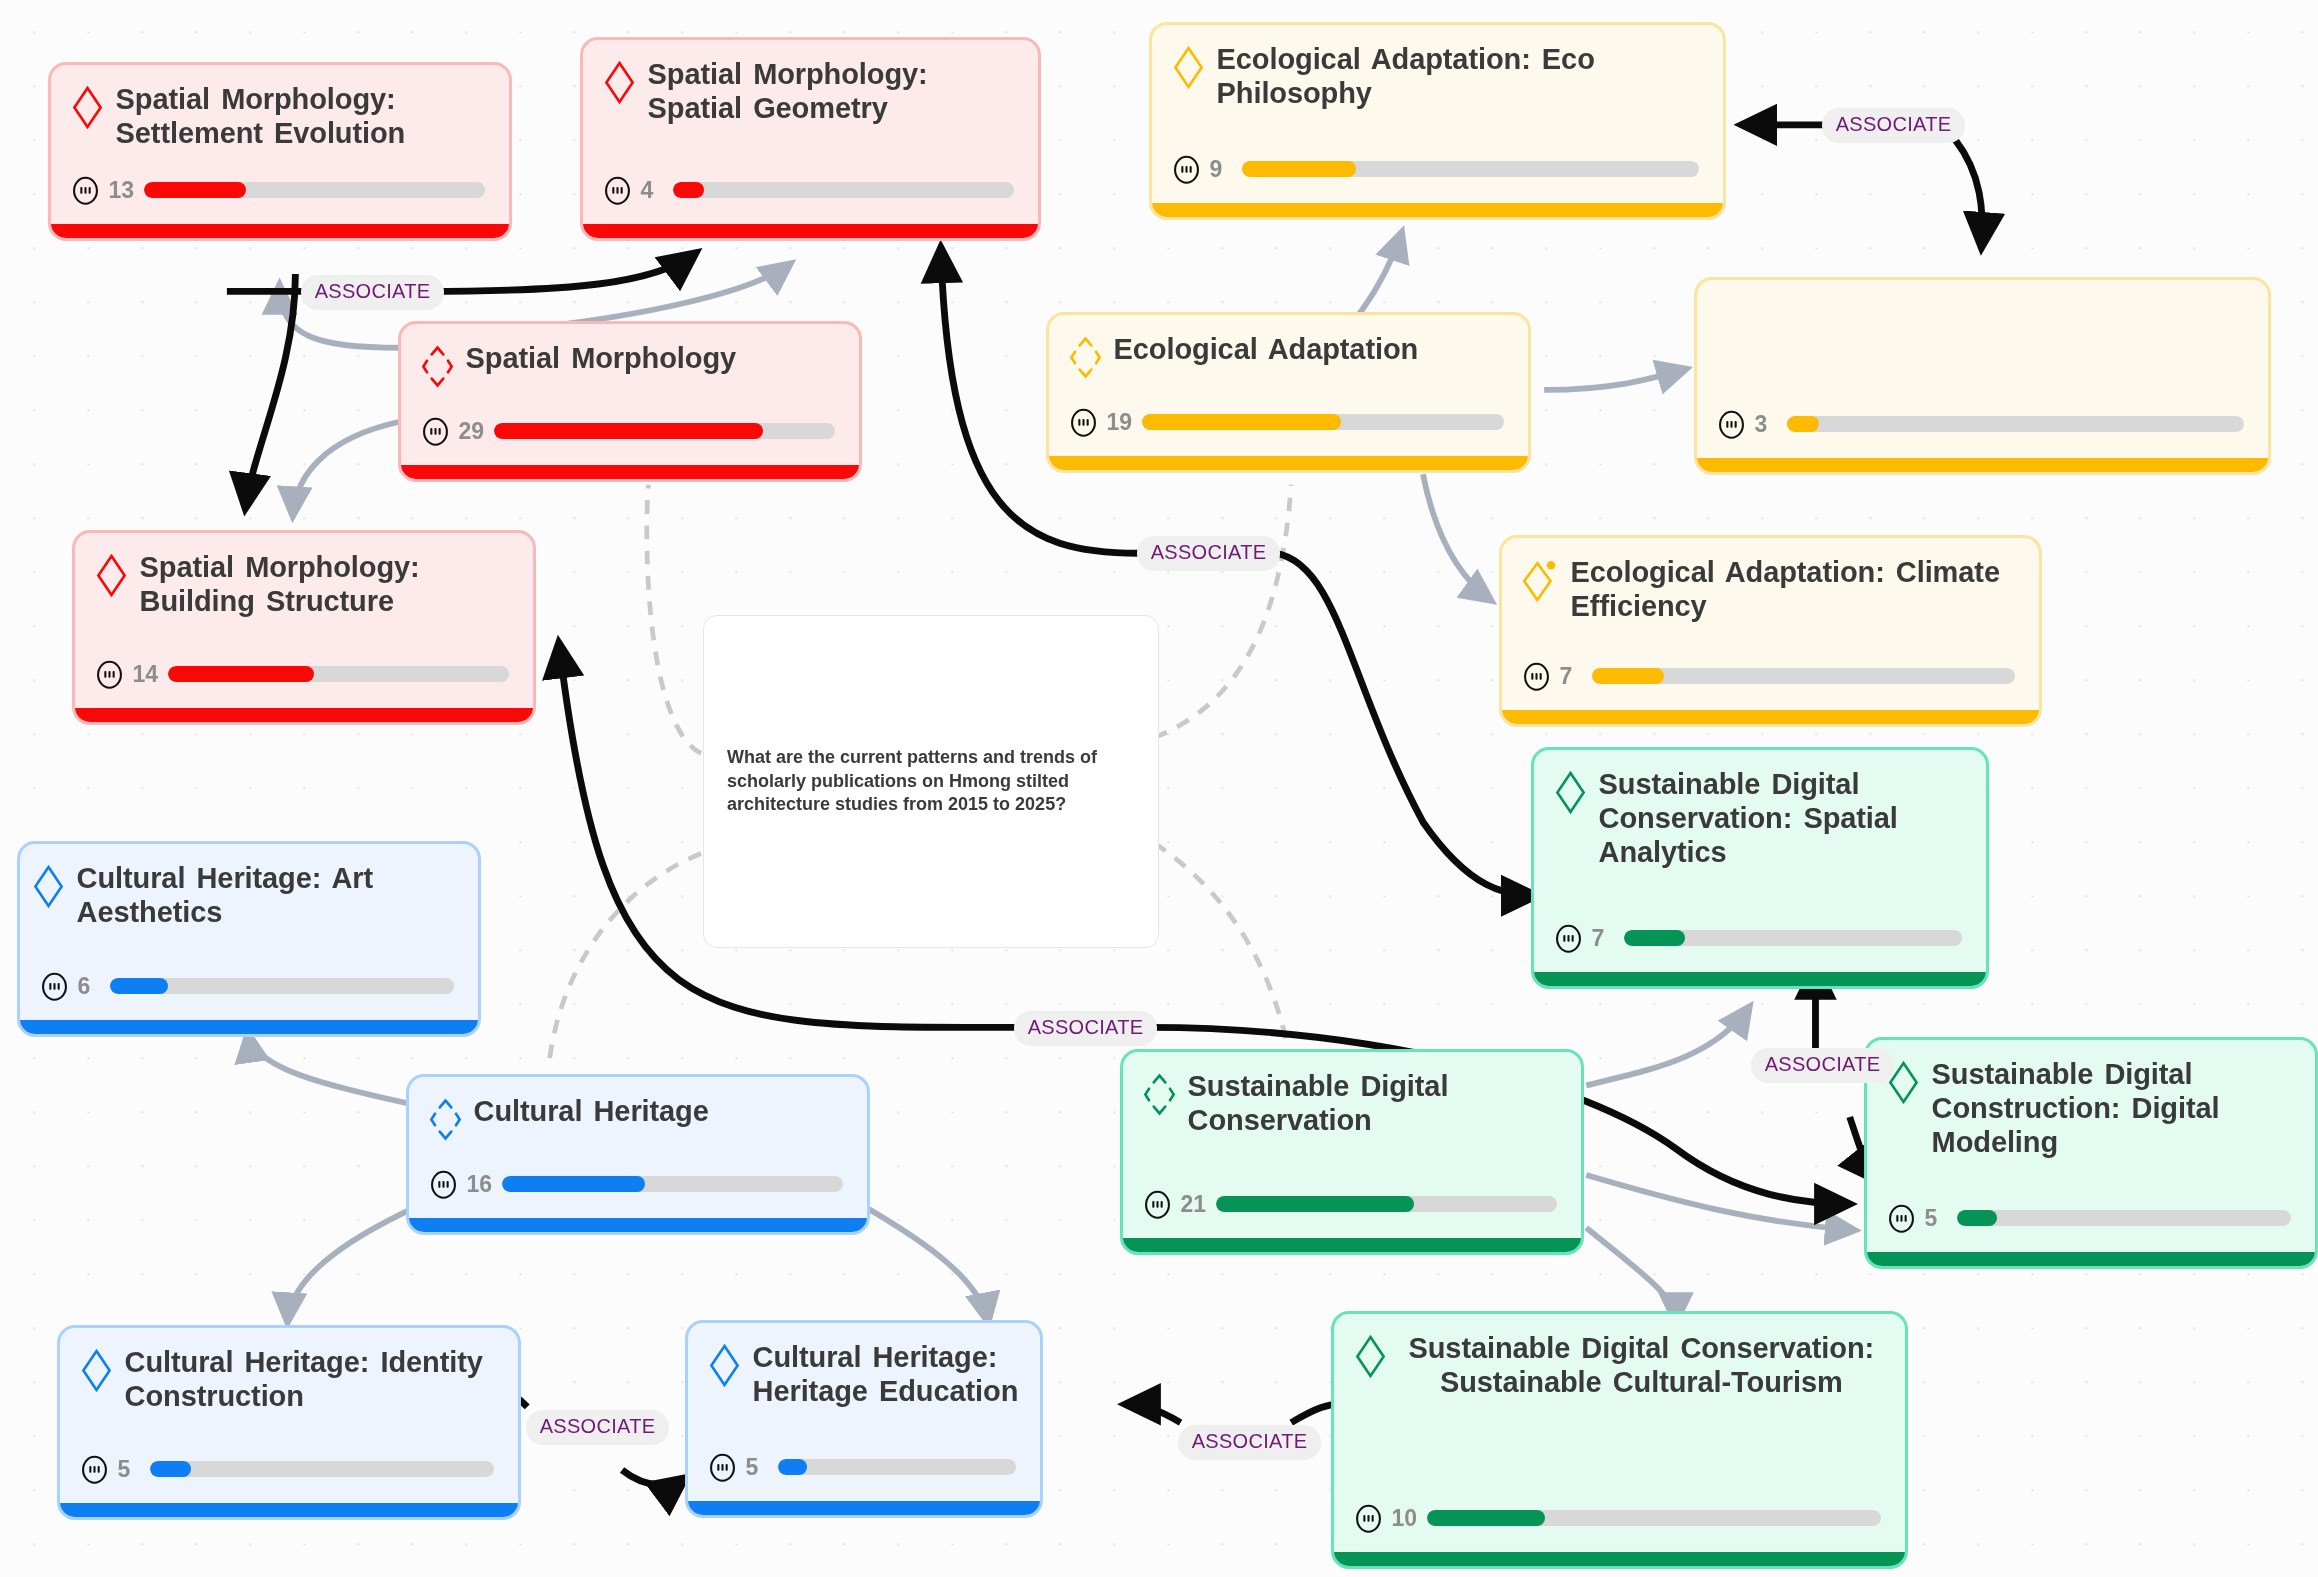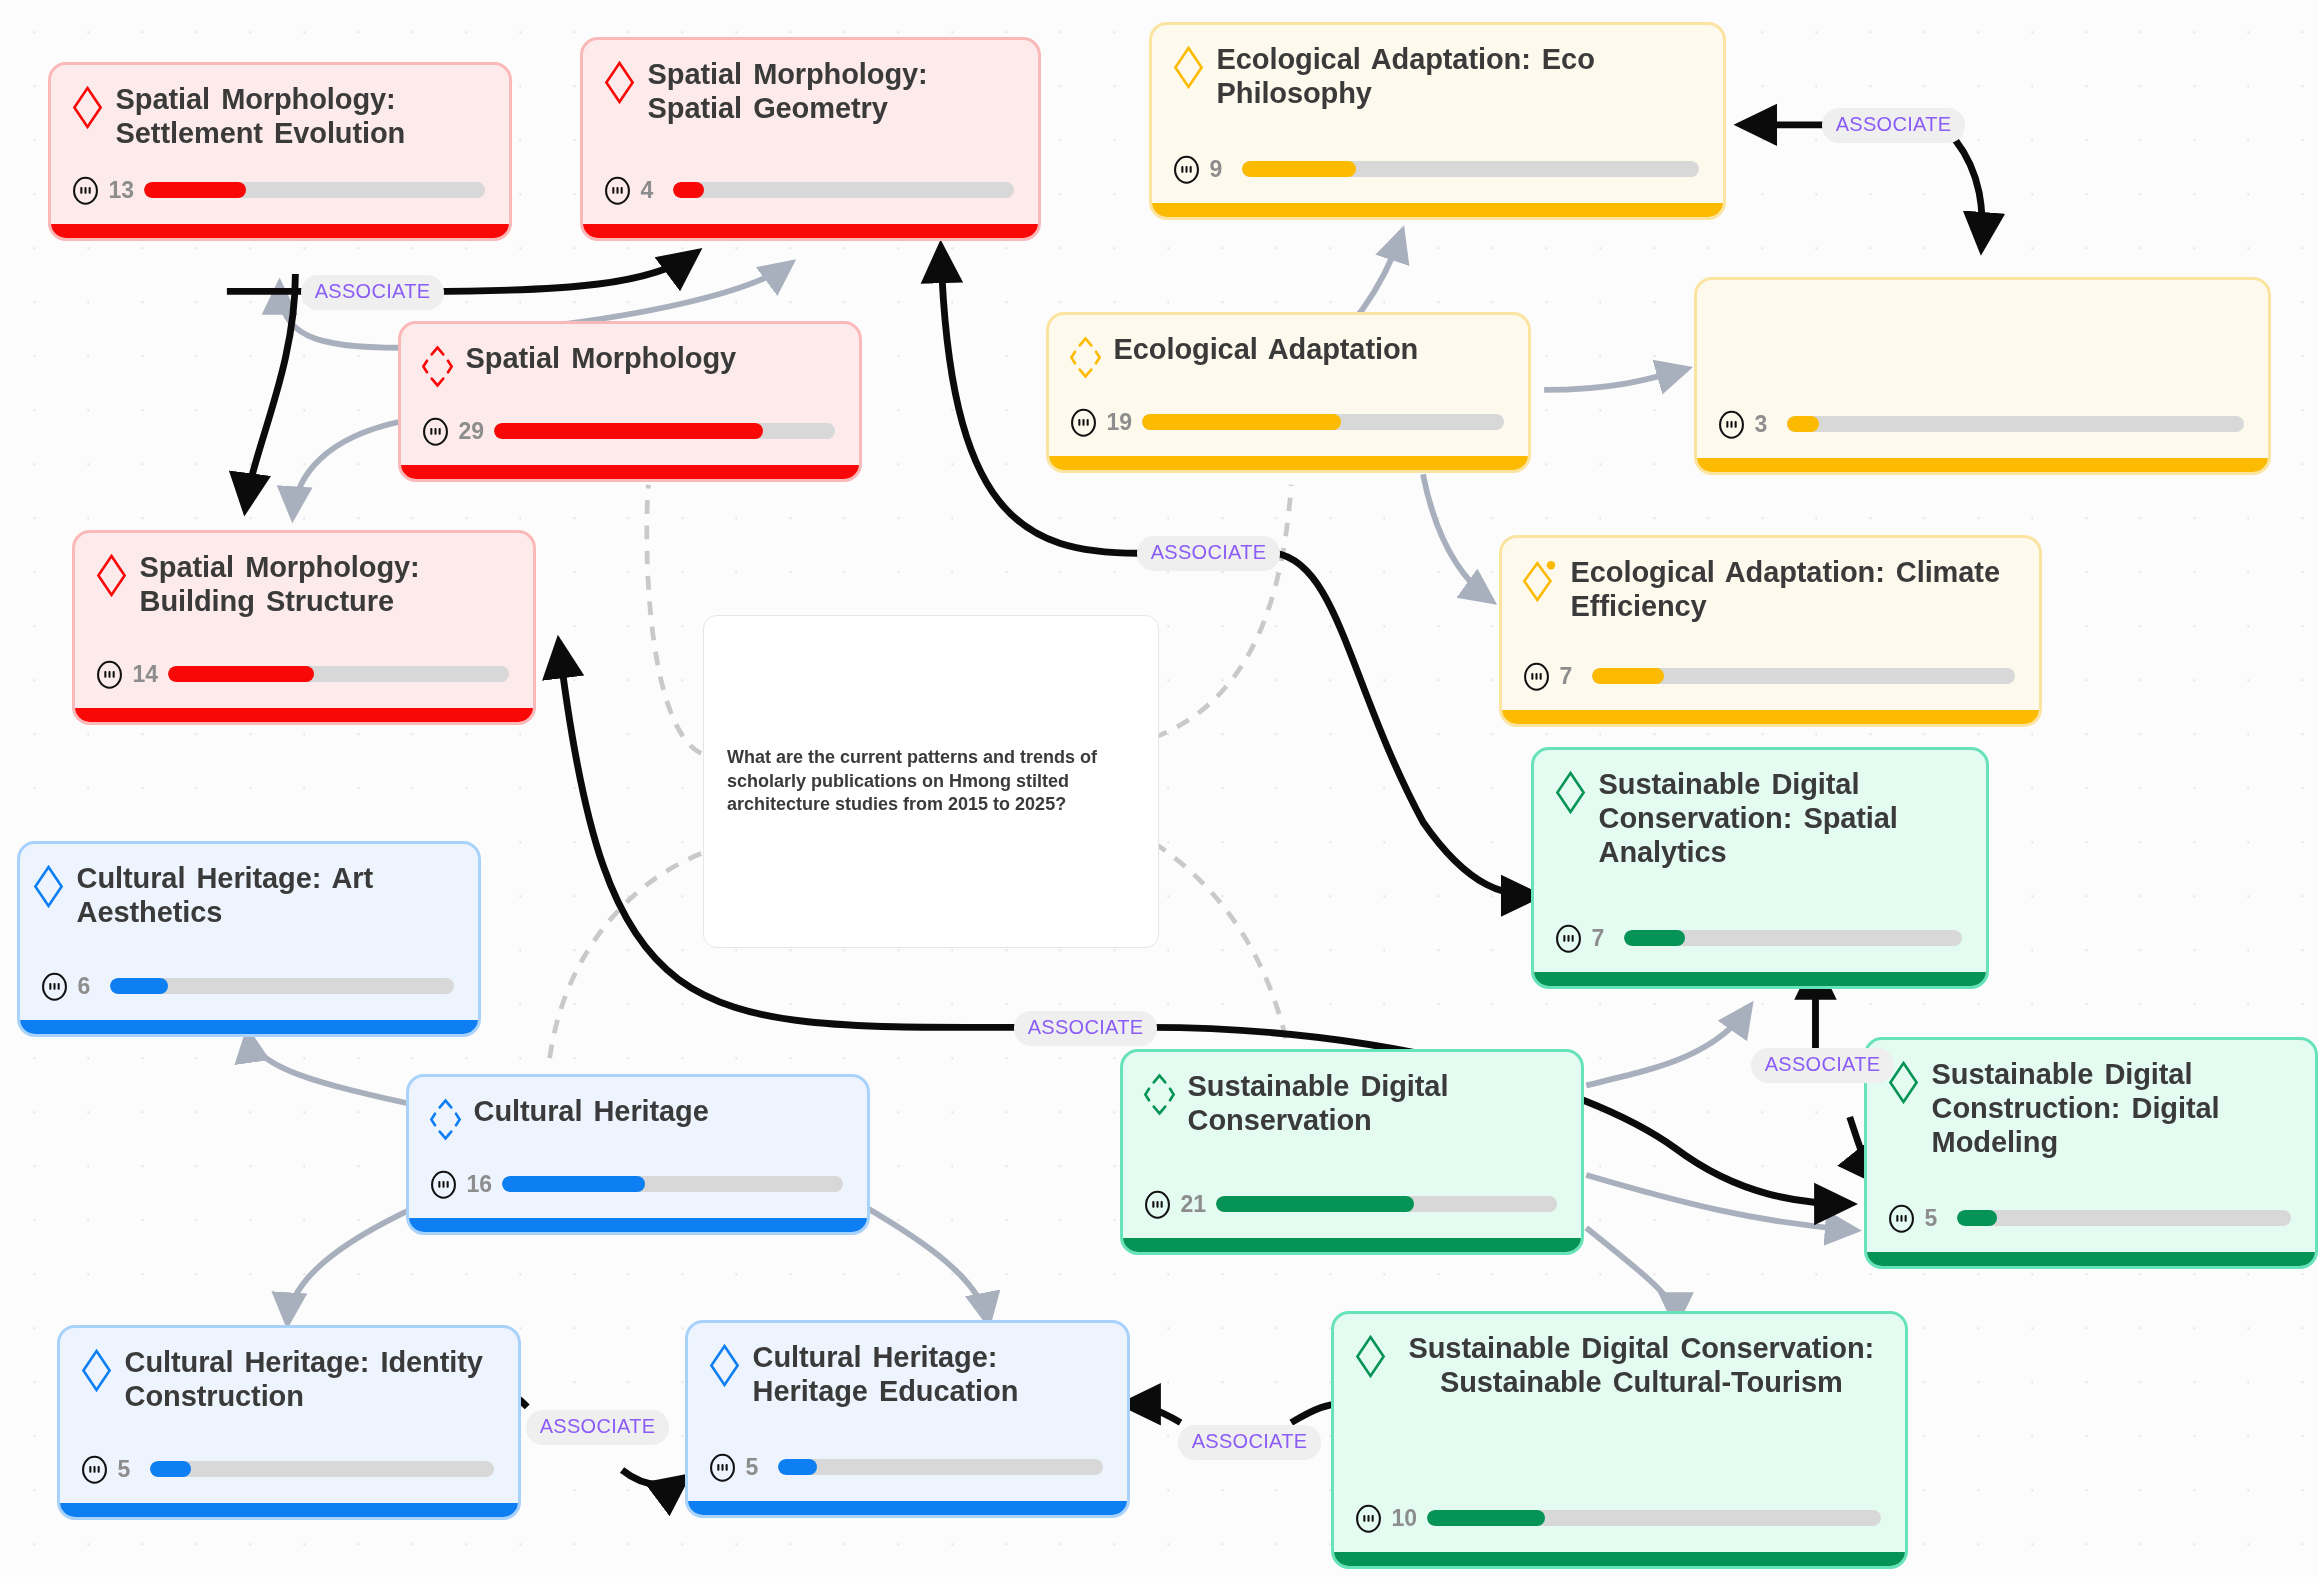--- a/index.html
+++ b/index.html
@@ -63,21 +63,21 @@
   .qbox .qtext{
     font-weight:bold;font-size:18px;line-height:1.30;color:#3a3a3a;
   }
 
   .assoc{
     position:absolute;
     background:#efefef;
     border-radius:17px;
     padding:5.3px 13.7px 6.3px 13.7px;
     font-size:20px;
-    color:#8b5cf6;
+    color:#701a75;
     letter-spacing:0.3px;
     white-space:nowrap;
     font-family:"Liberation Sans", sans-serif;
   }
 </style>
 </head>
 <body>
 
 <div id="canvas"></div>
 
@@ -410,21 +410,21 @@
         </g>
     </svg>
     <span class="count">5</span>
     <div class="track">
         <div class="fill" style="width:12%;background:#0d7ff2;"></div>
       </div>
   </div>
   <div class="accent-bar" style="background:#0d7ff2;"></div>
 </div>
 
-<div class="card" style="left:685px;top:1320px;width:445px;height:198px;background:#eef4fd;border:3.2px solid #a9d2fb;">
+<div class="card" style="left:685px;top:1320px;width:358px;height:198px;background:#eef4fd;border:3.2px solid #a9d2fb;">
   <div class="head">
     <svg class="diamond" width="33" height="43" viewBox="0 0 62 82">
       <path d="M31 4 L56 41 L31 78 L6 41 Z" fill="none" stroke="#0d7ff2" stroke-width="5"></path>
     </svg>
     <div class="title">Cultural  Heritage: Heritage Education</div>
   </div>
   <div class="meta">
     <svg width="27" height="29.5" viewBox="0 0 52 56">
       <ellipse cx="26" cy="28" rx="22" ry="25" fill="none" stroke="#111" stroke-width="4"></ellipse>
       <g fill="#111">

